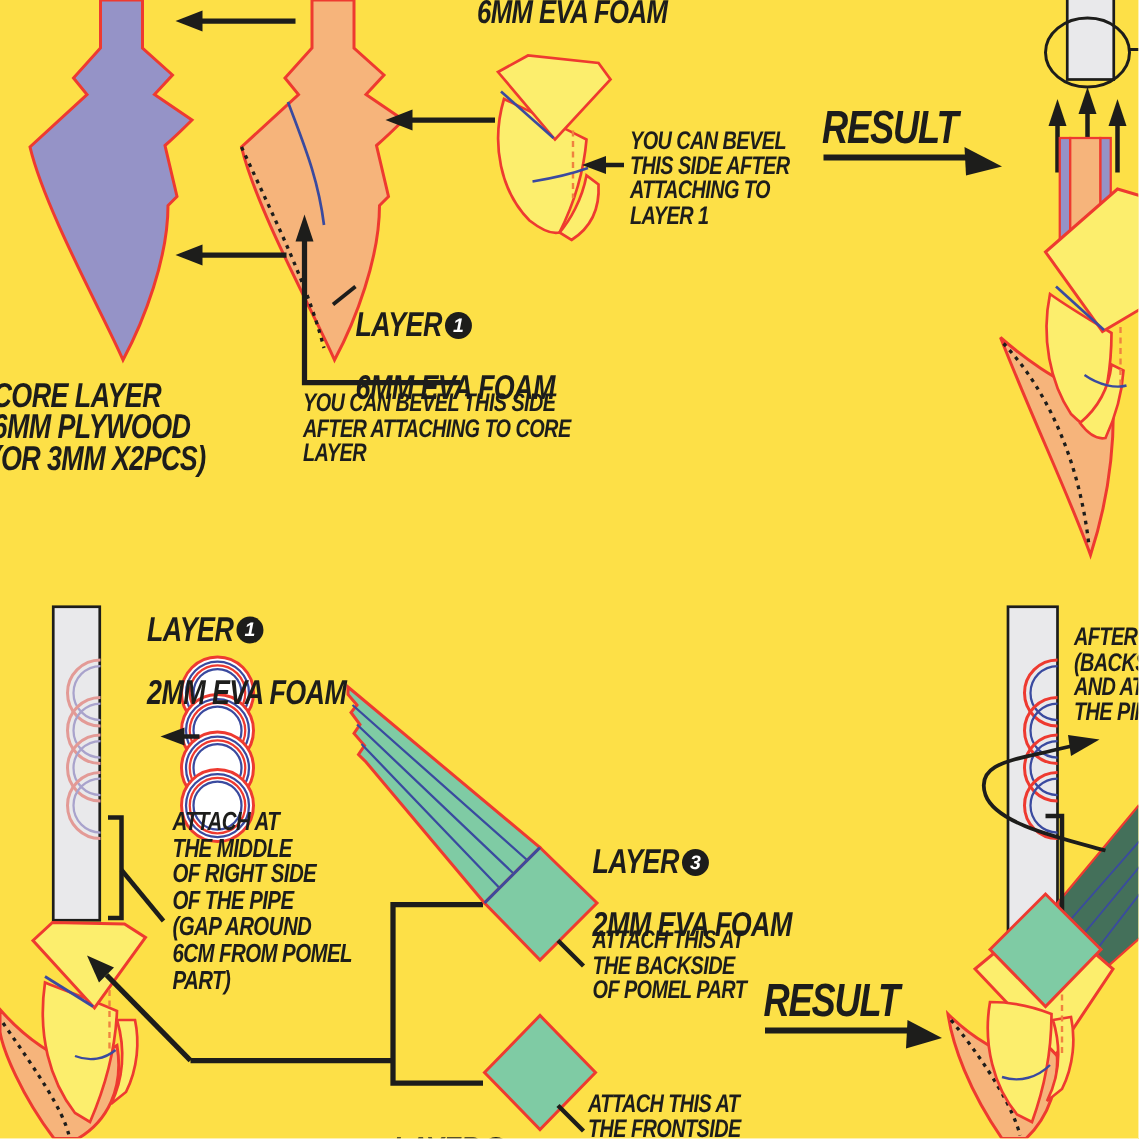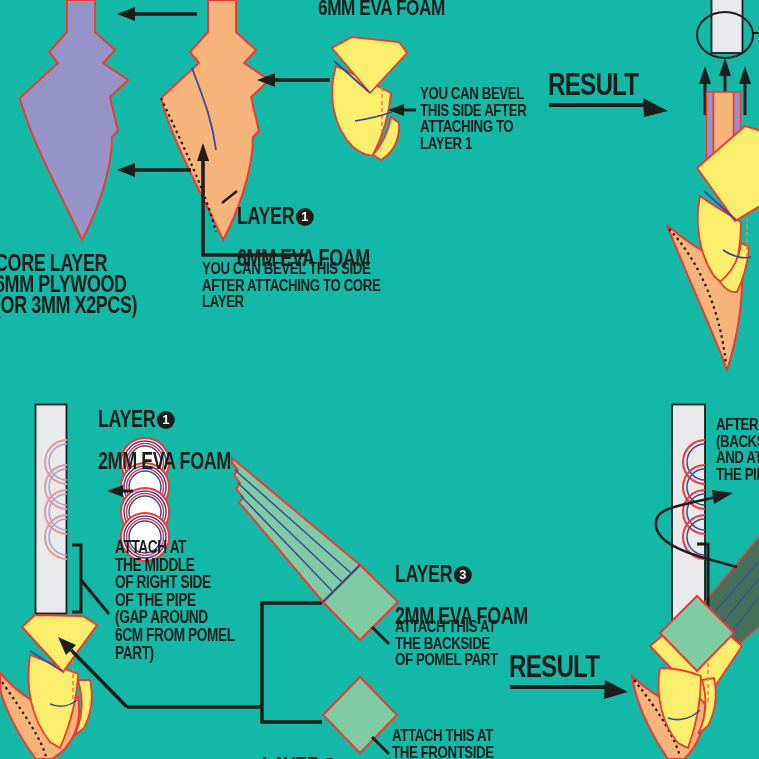--- a/index.html
+++ b/index.html
@@ -1,21 +1,22 @@
 <!DOCTYPE html>
 <html><head>
 <meta charset="utf-8">
 <style>
   html,body{margin:0;padding:0;background:#ffffff;}
   .canvas{
     position:relative;
     width:759px;height:759px;
     overflow:hidden;
-    background:#14b8a6;
+    background:#fde047;
     font-family:"Liberation Sans","DejaVu Sans",sans-serif;
+    font-style:italic;
   }
   .canvas svg{position:absolute;left:0;top:0;}
   .lbl{
     position:absolute;
     font-weight:bold;
     color:#1d1d1b;
     white-space:pre-line;
     transform:scaleX(0.78);
     transform-origin:0 0;
     letter-spacing:-0.5px;

